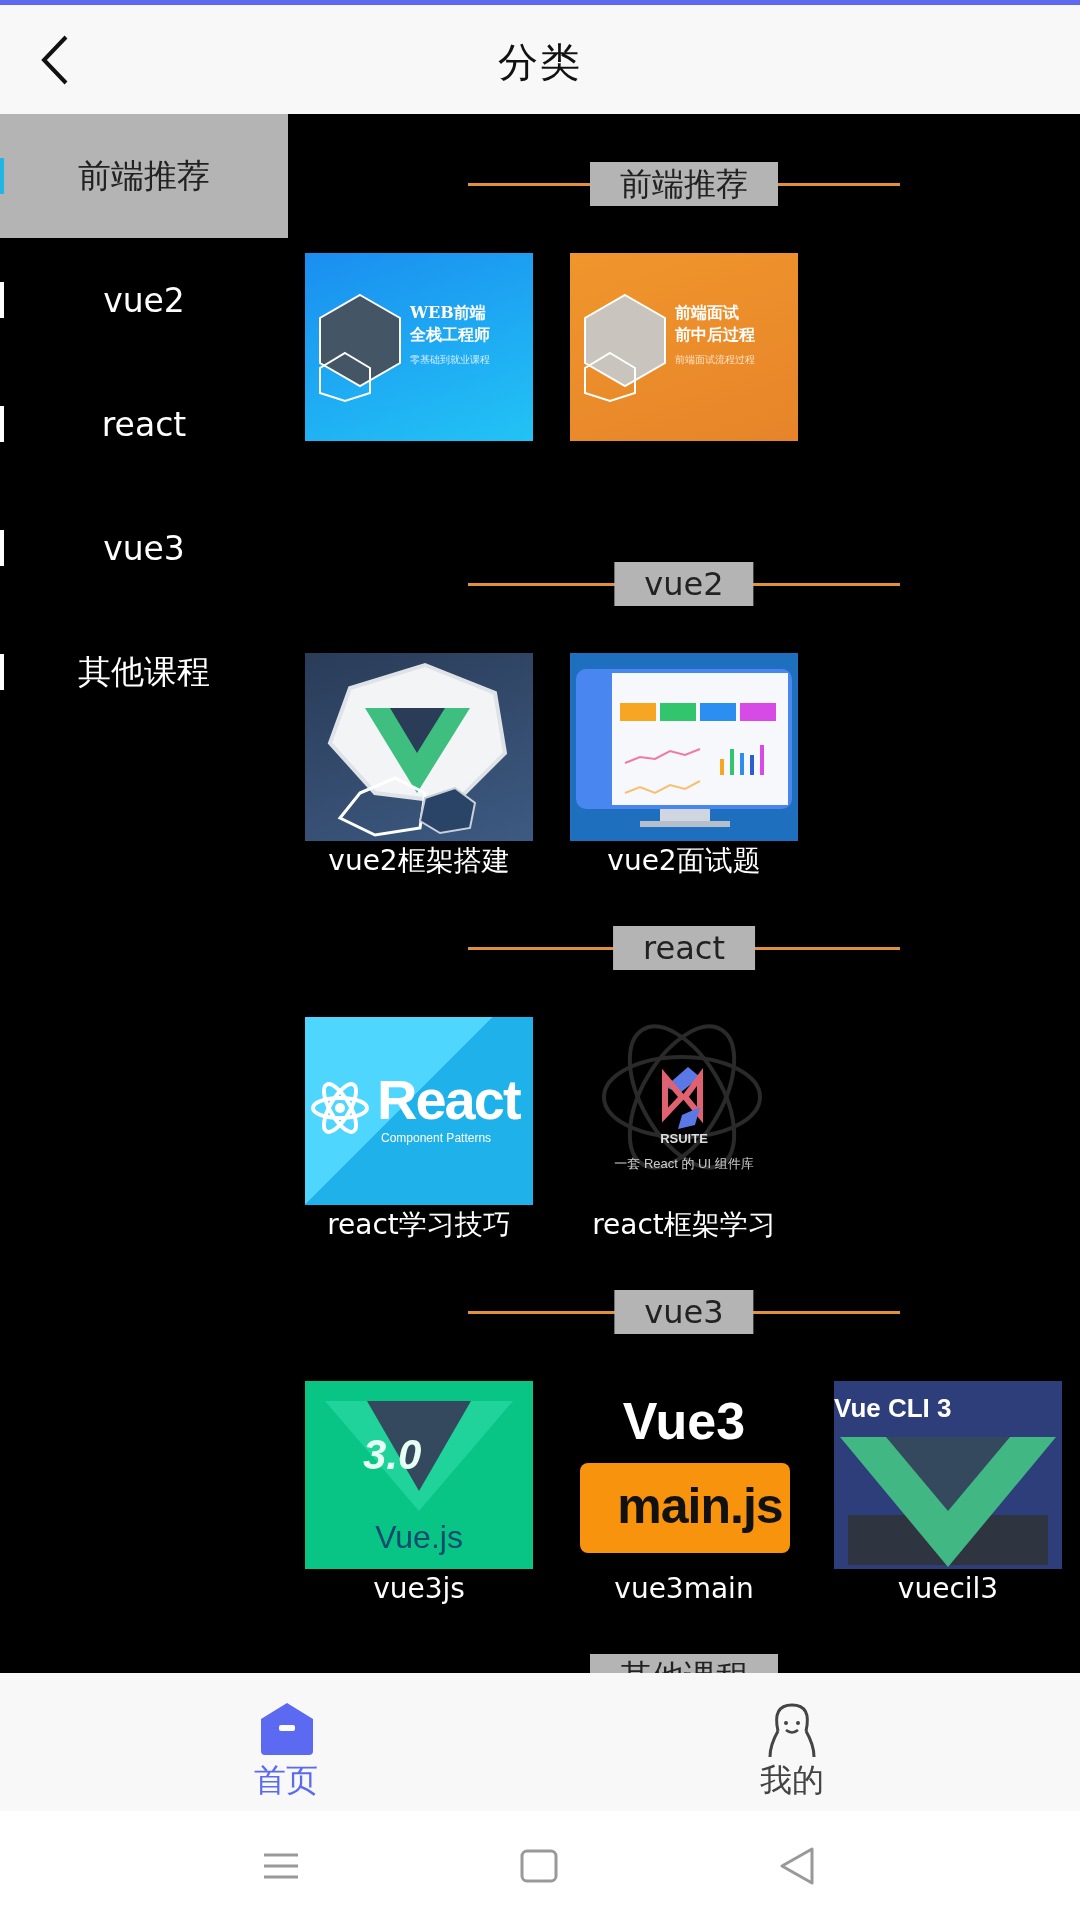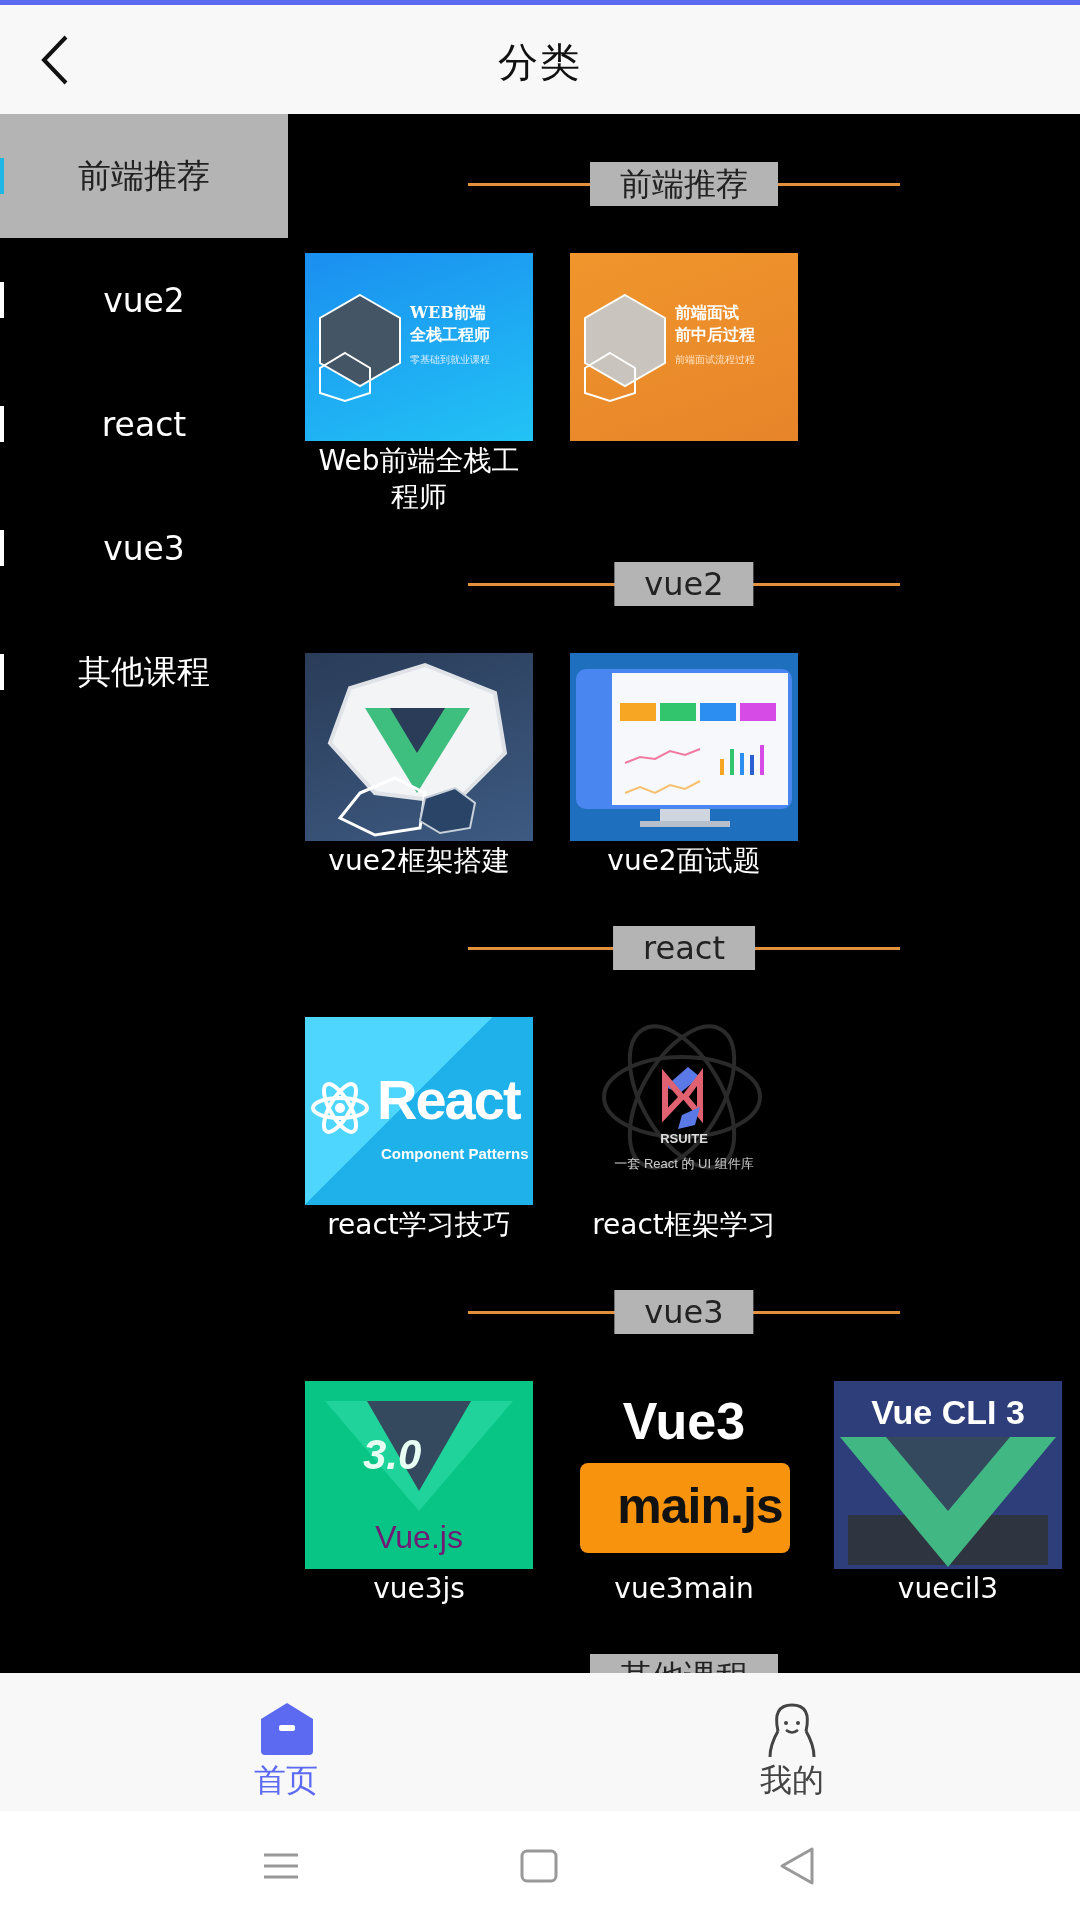--- a/index.html
+++ b/index.html
@@ -73,21 +73,20 @@
   <div class="card" style="left:17px;top:139px">
     <div class="thumb" style="background:linear-gradient(160deg,#1a8ef0,#22c3f5)">
       <svg style="position:absolute;left:10px;top:40px" width="90" height="110" viewBox="0 0 90 110">
           <polygon points="45,2 85,25 85,70 45,93 5,70 5,25" fill="#445566" stroke="#fff" stroke-width="2"></polygon>
           <polygon points="30,60 55,75 55,100 30,108 5,100 5,75" fill="none" stroke="#fff" stroke-width="2"></polygon>
         </svg>
       <div class="t" style="left:105px;top:50px;color:#fff;font-size:16px;font-family:'DejaVu Serif',serif">WEB前端</div>
       <div class="t" style="left:105px;top:72px;color:#fff;font-size:16px;font-family:'DejaVu Serif',serif">全栈工程师</div>
       <div class="t" style="left:105px;top:100px;color:#d5ecff;font-size:10px;font-weight:normal">零基础到就业课程</div>
     </div>
-    <div class="cap">Web前端全栈工程师</div>
   </div>
   <div class="card" style="left:282px;top:139px">
     <div class="thumb" style="background:linear-gradient(160deg,#f0962c,#e7842a)">
       <svg style="position:absolute;left:10px;top:40px" width="90" height="110" viewBox="0 0 90 110">
           <polygon points="45,2 85,25 85,70 45,93 5,70 5,25" fill="#c9c4bd" stroke="#fff" stroke-width="2"></polygon>
           <polygon points="30,60 55,75 55,100 30,108 5,100 5,75" fill="none" stroke="#fff" stroke-width="2"></polygon>
         </svg>
       <div class="t" style="left:105px;top:50px;color:#fff;font-size:16px;font-family:'DejaVu Serif',serif">前端面试</div>
       <div class="t" style="left:105px;top:72px;color:#fff;font-size:16px;font-family:'DejaVu Serif',serif">前中后过程</div>
       <div class="t" style="left:105px;top:100px;color:#ffe3c4;font-size:10px;font-weight:normal">前端面试流程过程</div>
@@ -139,21 +138,21 @@
   </div>
   <div class="card" style="left:17px;top:903px">
     <div class="thumb" style="background:linear-gradient(135deg,#4fd6ff 45%,#1fb2ea 45%)">
       <svg style="position:absolute;left:6px;top:58px" width="58" height="66" viewBox="0 0 58 66">
           <ellipse cx="29" cy="33" rx="27" ry="10" fill="none" stroke="#fff" stroke-width="4"></ellipse>
           <ellipse cx="29" cy="33" rx="27" ry="10" fill="none" stroke="#fff" stroke-width="4" transform="rotate(60 29 33)"></ellipse>
           <ellipse cx="29" cy="33" rx="27" ry="10" fill="none" stroke="#fff" stroke-width="4" transform="rotate(-60 29 33)"></ellipse>
           <circle cx="29" cy="33" r="5" fill="#fff"></circle>
         </svg>
       <div class="t" style="left:72px;top:50px;color:#fff;font-size:56px;letter-spacing:-2px">React</div>
-      <div class="t" style="left:76px;top:128px;color:#fff;font-size:15px;font-weight:bold">Component Patterns</div>
+      <div class="t" style="left:76px;top:114px;color:#fff;font-size:12px;font-weight:normal">Component Patterns</div>
     </div>
     <div class="cap">react学习技巧</div>
   </div>
   <div class="card" style="left:282px;top:903px">
     <div class="thumb" style="background:#000">
       <svg width="228" height="188" viewBox="0 0 228 188">
         <ellipse cx="112" cy="80" rx="78" ry="40" fill="none" stroke="#2a2a2a" stroke-width="4"></ellipse>
         <ellipse cx="112" cy="80" rx="78" ry="40" fill="none" stroke="#2a2a2a" stroke-width="4" transform="rotate(60 112 80)"></ellipse>
         <ellipse cx="112" cy="80" rx="78" ry="40" fill="none" stroke="#2a2a2a" stroke-width="4" transform="rotate(-60 112 80)"></ellipse>
         <polygon points="95,70 118,50 130,60 110,76" fill="#5a78e6"></polygon>
@@ -171,40 +170,40 @@
     <div class="sec-line"></div>
     <div class="sec-label">vue3</div>
   </div>
   <div class="card" style="left:17px;top:1267px">
     <div class="thumb" style="background:#08c585">
       <svg width="228" height="188" viewBox="0 0 228 188">
         <polygon points="20,20 208,20 114,130" fill="#1fd39a"></polygon>
         <polygon points="62,20 166,20 114,110" fill="#34495e"></polygon>
       </svg>
       <div class="t" style="left:58px;top:50px;color:#e8fff4;font-size:42px;font-style:italic">3.0</div>
-      <div class="t" style="left:0;right:0;top:138px;text-align:center;color:#701a75;font-size:32px;font-weight:normal">Vue.js</div>
+      <div class="t" style="left:0;right:0;top:138px;text-align:center;color:#0c4a6e;font-size:32px;font-weight:normal">Vue.js</div>
     </div>
     <div class="cap">vue3js</div>
   </div>
   <div class="card" style="left:282px;top:1267px">
     <div class="thumb" style="background:#000">
       <div class="t" style="left:0;right:0;top:10px;text-align:center;color:#fff;font-size:52px">Vue3</div>
       <div style="position:absolute;left:10px;top:82px;width:210px;height:90px;background:#f7930d;border-radius:8px"></div>
       <div class="t" style="left:10px;width:240px;top:96px;text-align:center;color:#111;font-size:50px;letter-spacing:-1px">main.js</div>
     </div>
     <div class="cap">vue3main</div>
   </div>
   <div class="card" style="left:546px;top:1267px">
     <div class="thumb" style="background:#2d3e7a">
       <svg width="228" height="188" viewBox="0 0 228 188">
         <rect x="14" y="134" width="200" height="50" fill="#2f3540"></rect>
         <polygon points="6,56 222,56 114,186" fill="#41b883"></polygon>
         <polygon points="52,56 176,56 114,130" fill="#34495e"></polygon>
       </svg>
-      <div class="t" style="left:0;right:0;top:12px;text-align:center;color:#fff;font-size:34px">Vue CLI 3</div>
+      <div class="t" style="left:0;right:0;top:12px;text-align:left;color:#fff;font-size:26px">Vue CLI 3</div>
     </div>
     <div class="cap">vuecil3</div>
   </div>
 
   <div class="sec-head" style="top:1540px">
 
     <div class="sec-label">其他课程</div>
   </div>
 </div>
 

